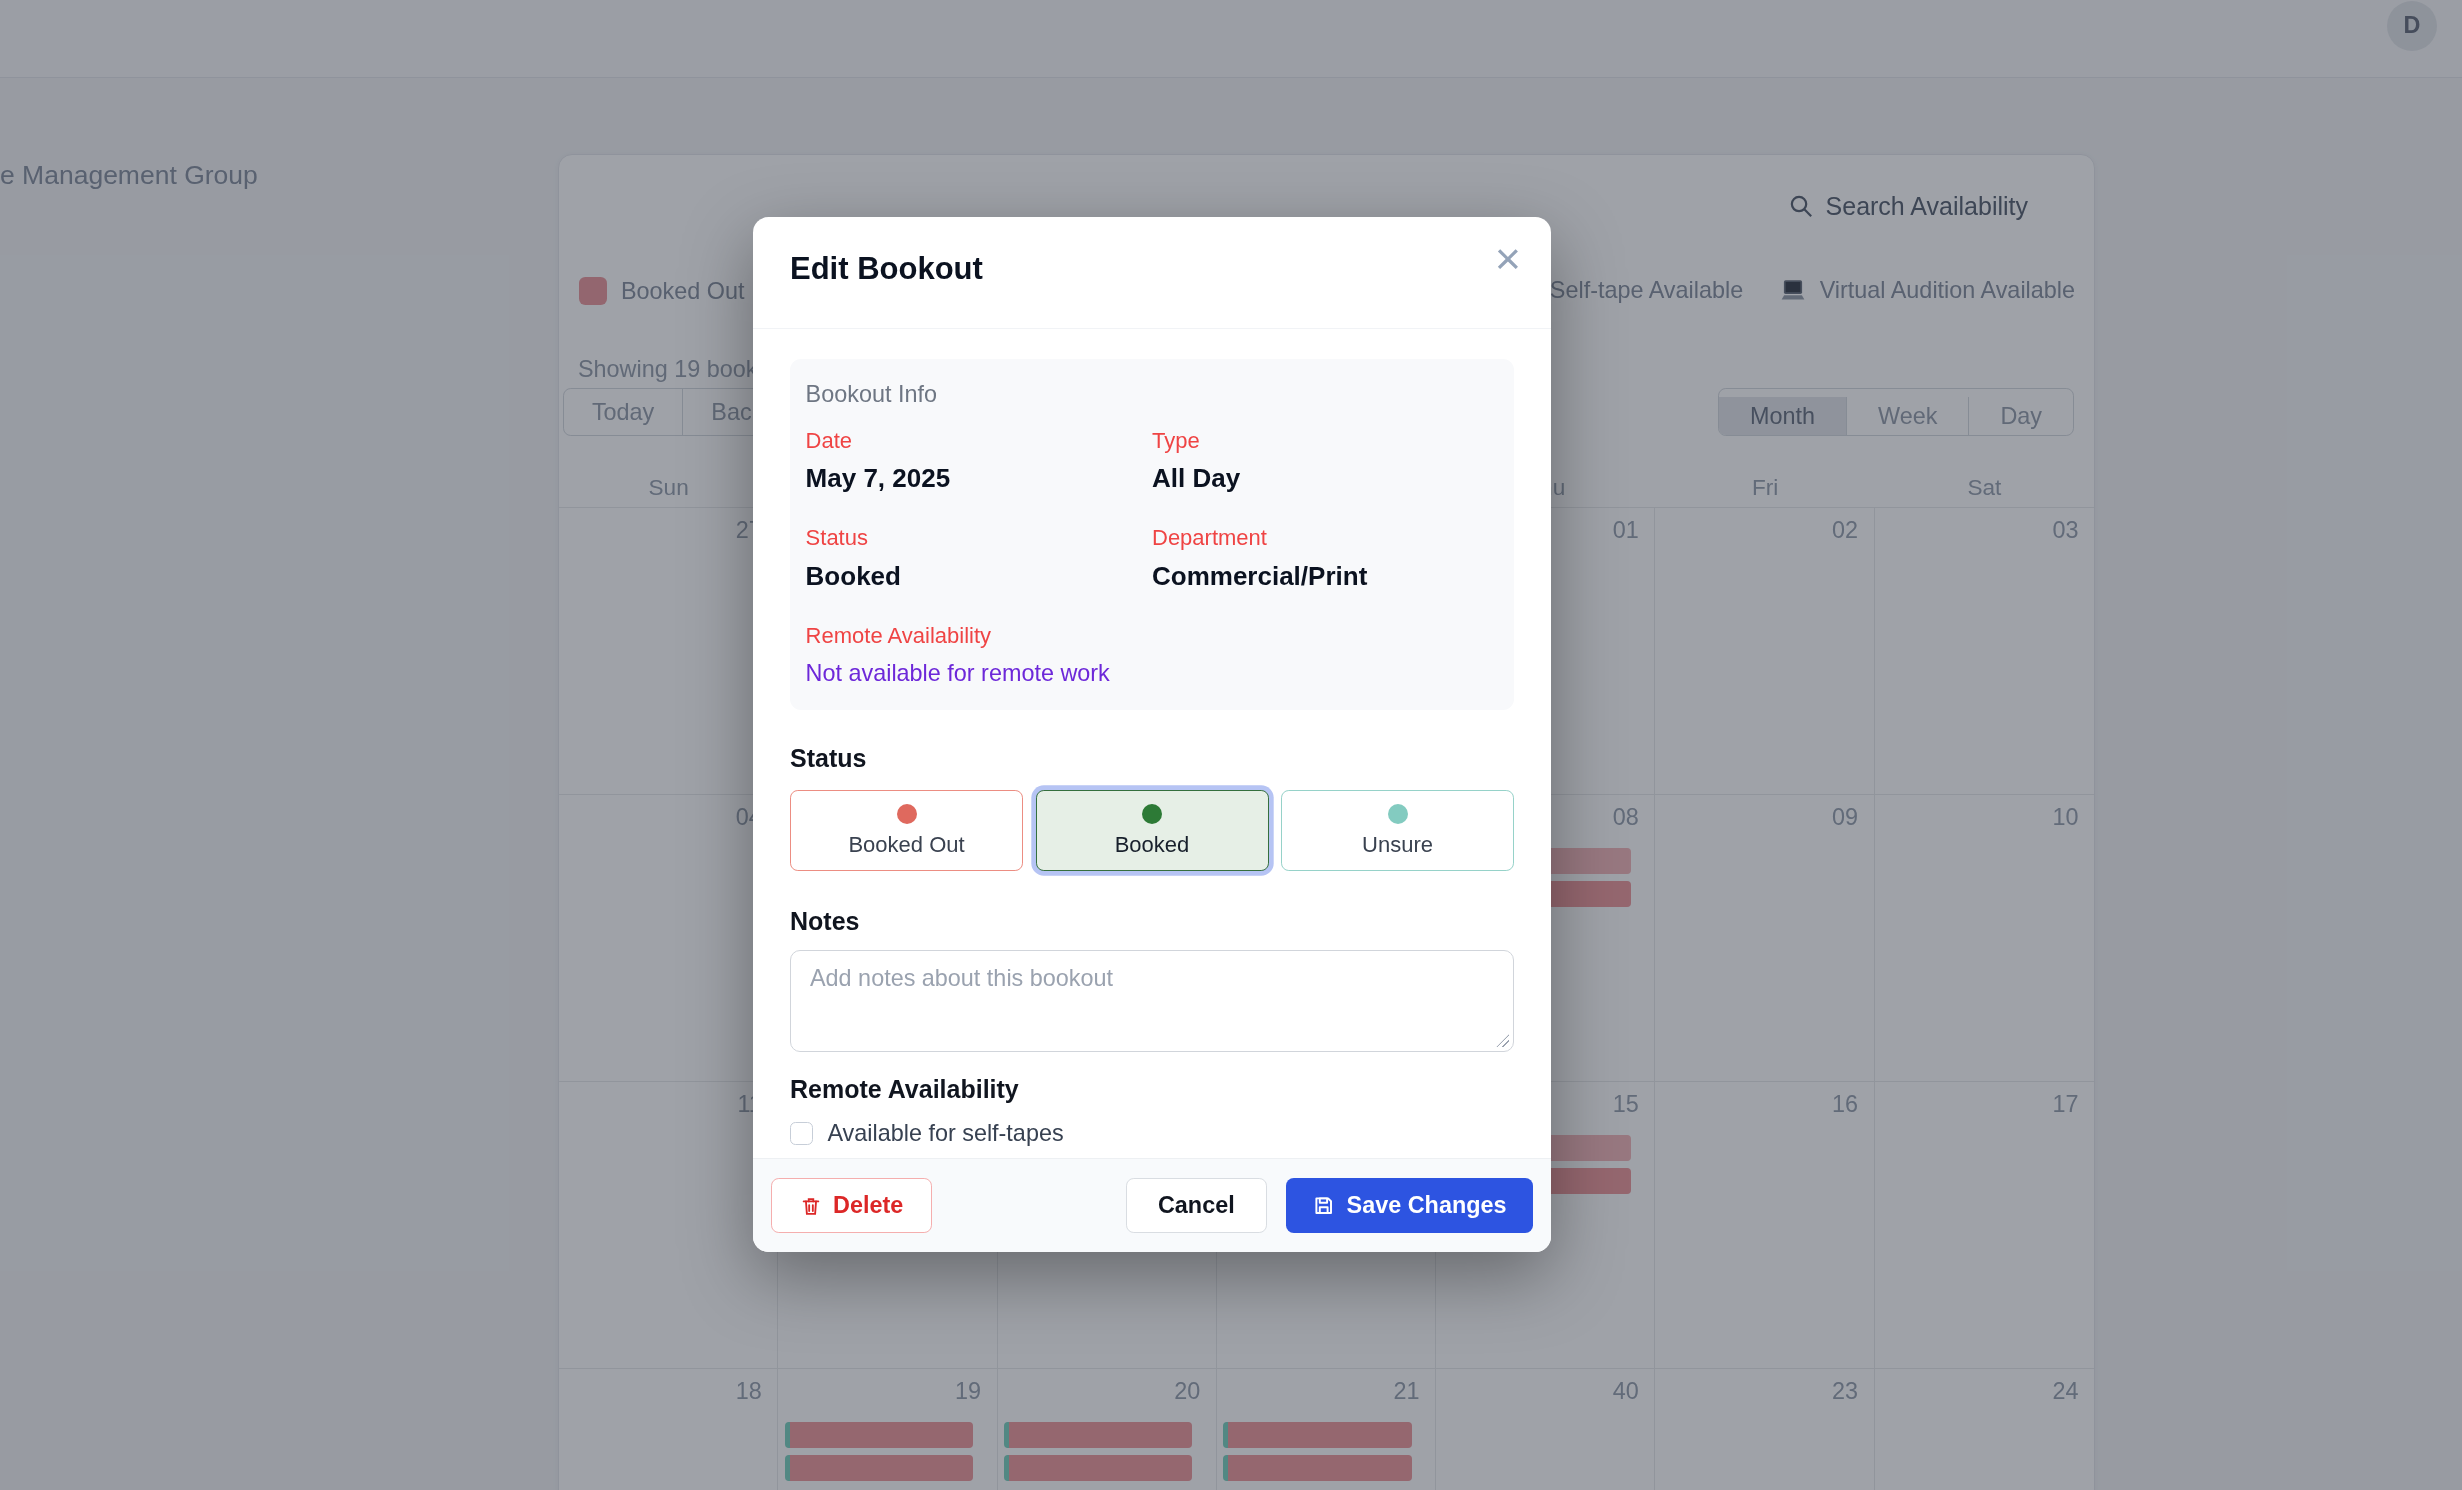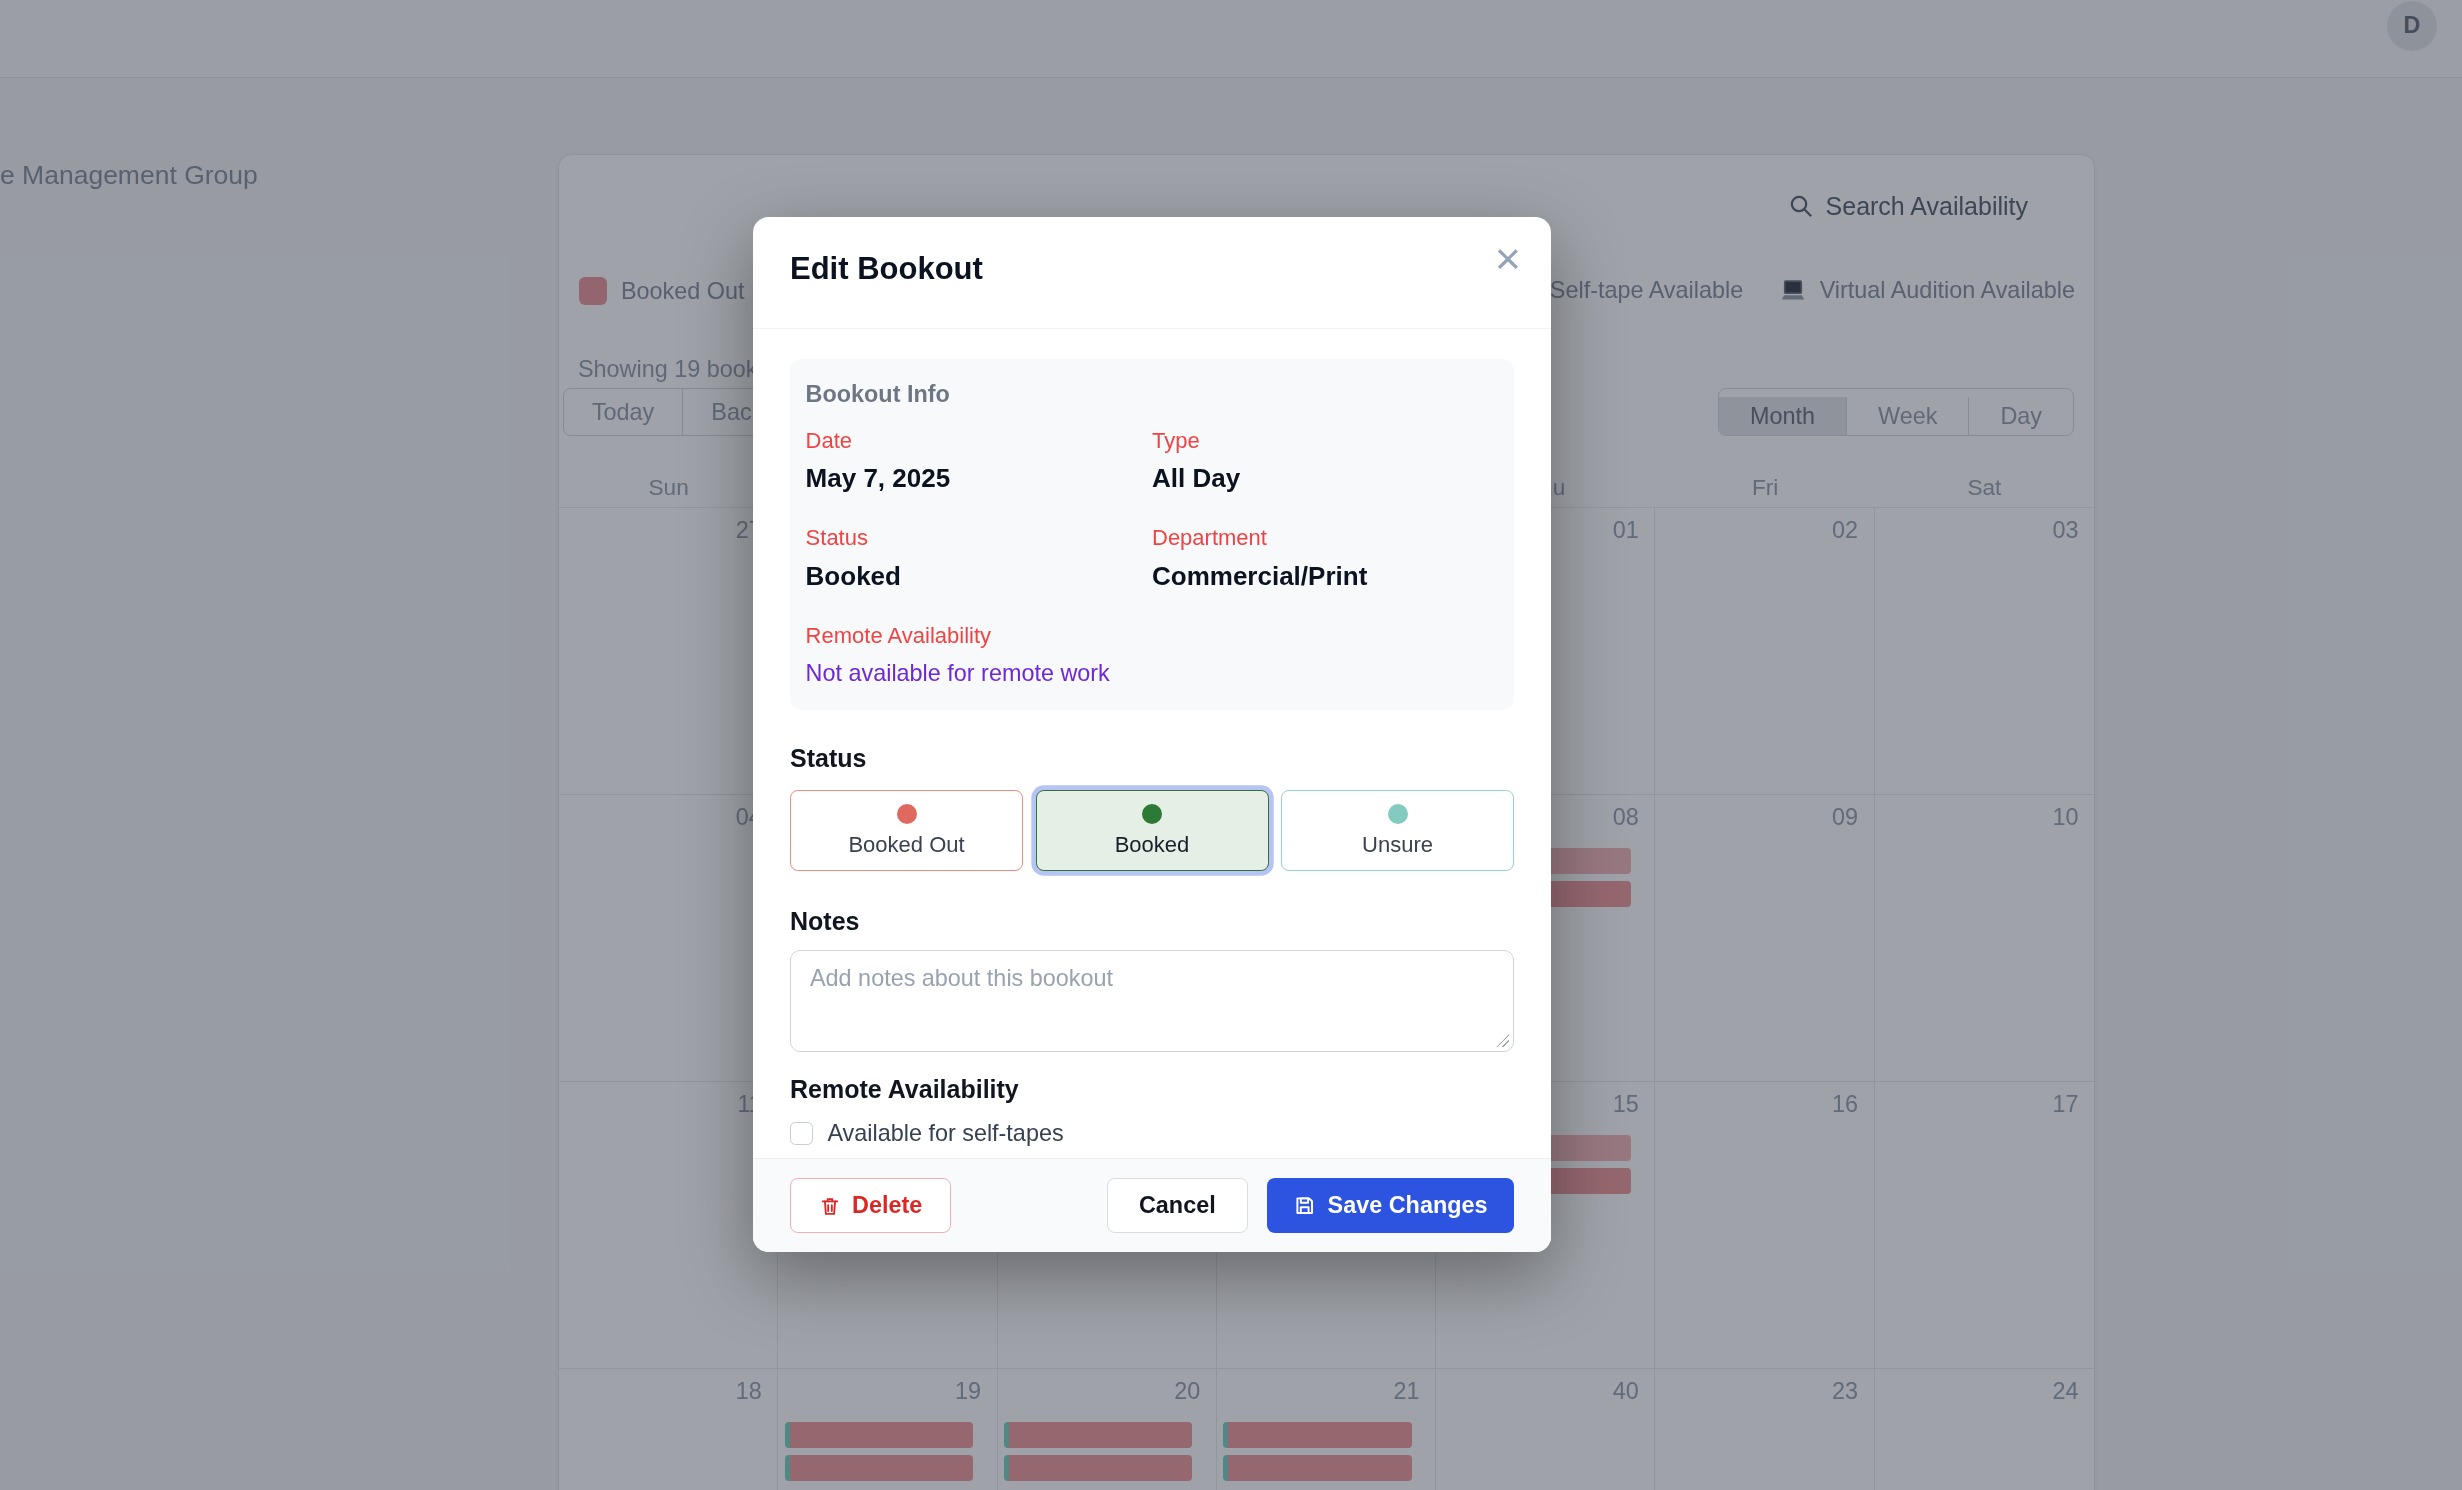--- a/index.html
+++ b/index.html
@@ -60,21 +60,21 @@
   .modal { position:absolute; left:753px; top:217px; width:798px; height:1035px;
            background:#fff; border-radius:15.6px; overflow:hidden;
            box-shadow:0 23.4px 70px rgba(0,0,0,0.35); }
   .m-head { position:relative; height:112px; border-bottom:1.6px solid #f1f3f6; padding:34px 37px 0; }
   .m-title { font-size:31px; font-weight:bold; color:#0b1220; }
   .m-close { position:absolute; right:30px; top:19px; border:none; background:none;
              font-size:45px; color:#94a3b8; line-height:1; font-family:inherit; }
   .m-body { padding:30px 37px 0; }
 
   .info-box { background:#f8f9fb; border-radius:11px; padding:22px 15.6px 23.4px; }
-  .info-box h3 { font-size:23.4px; font-weight:700; color:#6e7683; margin-bottom:20px; }
+  .info-box h3 { font-size:23.4px; font-weight:400; color:#6e7683; margin-bottom:20px; }
   .grid2 { display:grid; grid-template-columns:1fr 1fr; row-gap:31px; }
   .f-label { font-size:22px; color:#ef4444; margin-bottom:9.4px; }
   .f-value { font-size:26px; font-weight:600; color:#0b1220; }
   .remote-info { margin-top:31px; }
   .remote-info .f-value2 { font-size:23.4px; font-weight:normal; color:#6d28d9; margin-top:11px; }
 
   .sec-h { font-size:25px; font-weight:600; color:#10151f; }
   .sec-status { margin:34px 0 17px; }
   .status-row { display:flex; gap:12.5px; }
   .s-btn { flex:1; height:81px; border-radius:7.8px; border:1.6px solid #ccc; background:#fff;
@@ -98,21 +98,21 @@
         background:linear-gradient(135deg, transparent 0 45%, #9aa2af 45% 55%,
                    transparent 55% 70%, #9aa2af 70% 80%, transparent 80%);
         clip-path:polygon(100% 0, 100% 100%, 0 100%); }
   .sec-remote { margin:20px 0 15.6px; }
   .chk-row { display:flex; align-items:center; gap:14px; margin-bottom:19px; }
   .chk { width:23.4px; height:23.4px; border:1.6px solid #c7ced8; border-radius:5.5px; background:#fff; }
   .chk-label { font-size:23.4px; color:#374151; }
 
   .m-footer { position:absolute; left:0; right:0; bottom:0; height:94px;
               background:#f8fafc; border-top:1.6px solid #edf0f3;
-              display:flex; align-items:center; padding:0 37px; gap:19px; }
+              display:flex; align-items:center; padding:0 18px; gap:19px; }
   .spacer { flex:1; }
   .fbtn { height:55px; border-radius:7.8px; font-size:23.4px; font-weight:600;
           display:flex; align-items:center; gap:11px; font-family:inherit; }
   .btn-delete { padding:0 28px; background:#fff; border:1.6px solid #f5aeae; color:#dc2727; }
   .btn-cancel { padding:0 31px; background:#fff; border:1.6px solid #d9dde2; color:#10151f; }
   .btn-save   { padding:0 26.5px; background:#2d54e1; border:none; color:#fff; }
   .icn { display:inline-flex; }
 </style>
 </head>
 <body>

